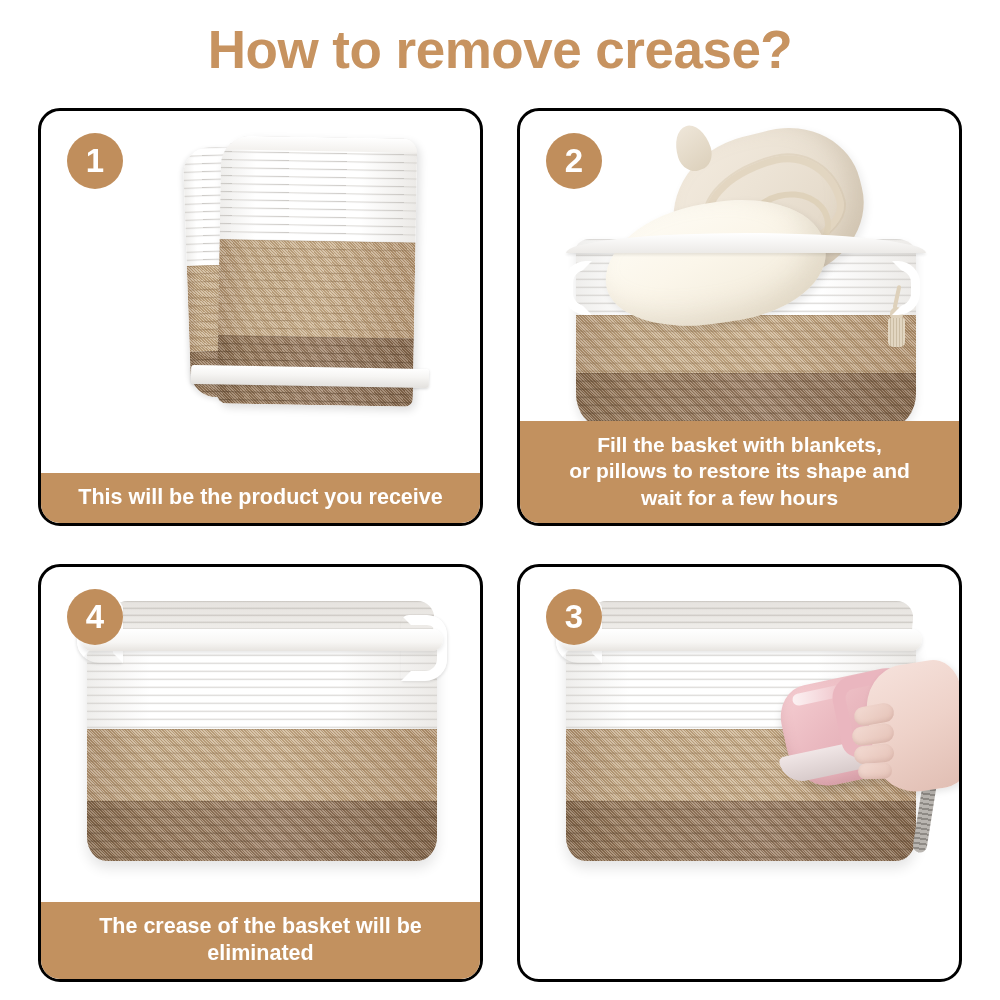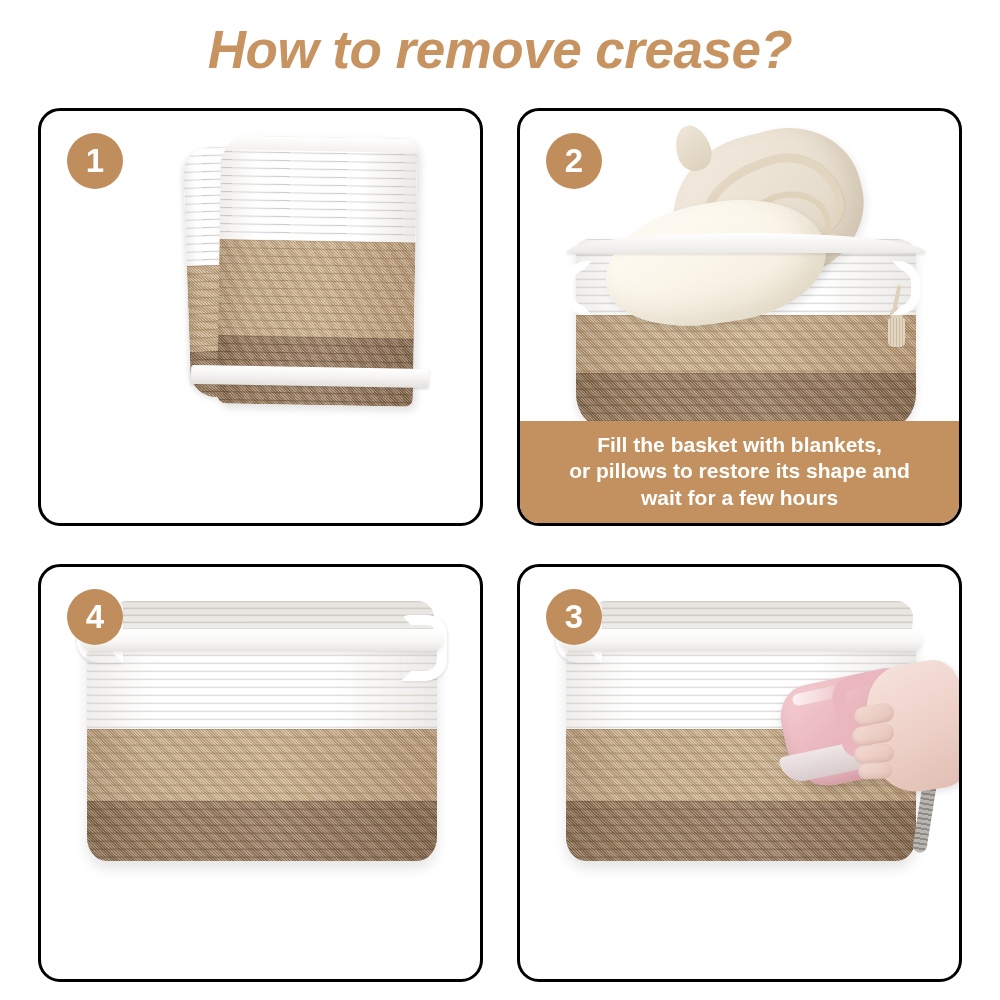--- a/index.html
+++ b/index.html
@@ -29,21 +29,20 @@
     top: 20px;
     width: 1000px;
     text-align: center;
     font-family: "Liberation Sans", sans-serif;
     font-size: 53px;
     font-weight: bold;
     letter-spacing: -0.5px;
     color: #c79360;
     line-height: 60px;
     white-space: nowrap;
-    font-style: italic;
   }
 
   
   .grid {
     position: absolute;
     left: 38px;
     top: 108px;
     width: 924px;
     height: 874px;
     display: grid;
@@ -409,20 +408,21 @@
           <div class="fold-main">
             <div class="bw rope-white"></div>
             <div class="bt rope-tan"></div>
             <div class="bb rope-brown"></div>
             <div class="fold-lip"></div>
           </div>
           <div class="fold-strap"></div>
         </div>
       </div>
       <div class="badge">1</div>
+      <div class="caption">This will be the product you receive</div>
     </div>
 
     <div class="card">
       <div class="card-photo">
         <div class="c2-stage">
           <div class="pillow-tuft"></div>
           <div class="pillow-a"></div>
           <div class="pillow-b"></div>
           <div class="tassel">
             <div class="cord"></div>
@@ -453,20 +453,22 @@
           <div class="bk-handle-r"></div>
           <div class="bk-body">
             <div class="bw rope-white"></div>
             <div class="bt rope-tan"></div>
             <div class="bb rope-brown"></div>
           </div>
           <div class="bk-frontrim"></div>
         </div>
       </div>
       <div class="badge">4</div>
+      <div class="caption">The crease of the basket will be
+eliminated</div>
     </div>
 
     <div class="card">
       <div class="card-photo">
         <div class="bk-stage">
           <div class="bk-back rope-greywhite"></div>
           <div class="bk-handle-l"></div>
           <div class="bk-body">
             <div class="bw rope-white"></div>
             <div class="bt rope-tan"></div>

